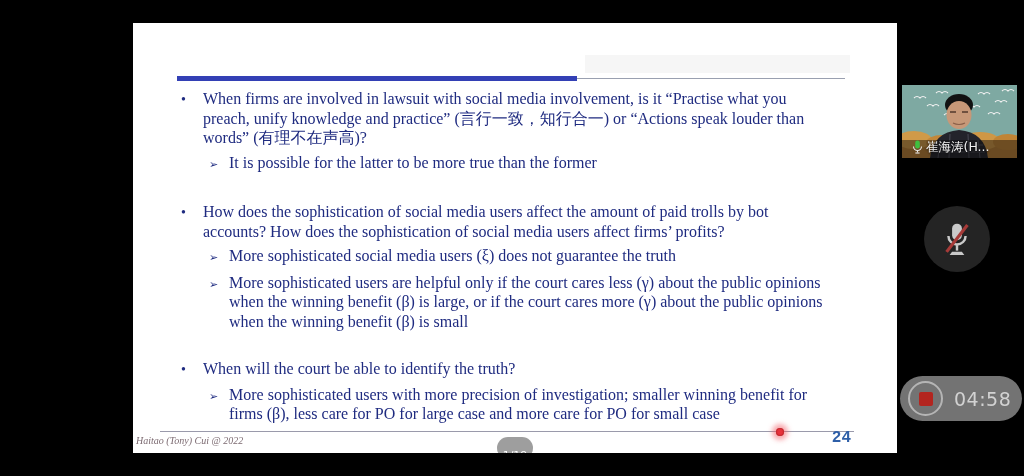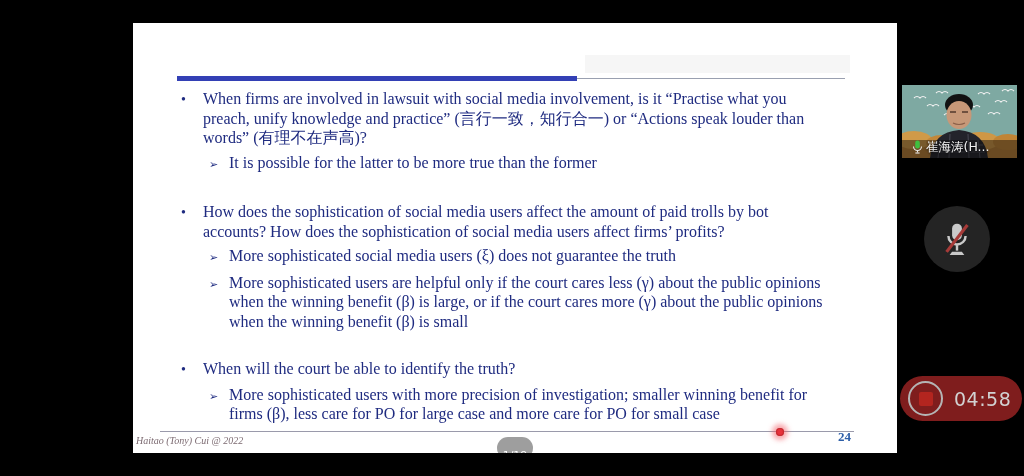--- a/index.html
+++ b/index.html
@@ -33,22 +33,22 @@
   .sub-row{display:flex;margin-left:28px;margin-top:5px;}
   .sub-marker{flex:none;width:20px;font-family:"DejaVu Sans", sans-serif;font-size:11px;padding-top:2px;}
   .sub-text{flex:1;}
   .footer-rule{position:absolute;left:27px;top:408px;width:694px;height:1px;background:#9a9aab;}
   .footer-credit{
     position:absolute;left:3px;top:412px;
     font-style:italic;font-size:10px;color:#7c6a71;
   }
   .footer-page{
     position:absolute;right:46px;top:406px;
-    font-family:Liberation Serif, serif;
-    font-size:13px;font-weight:bold;color:#2e5fa8;
+    font-family:Liberation Mono, monospace;
+    font-size:16px;font-weight:bold;color:#2e5fa8;
   }
   .laser-dot{
     position:absolute;left:643px;top:405px;width:8px;height:8px;border-radius:50%;
     background:#e8323c;
     box-shadow:0 0 5px 4px rgba(243,96,106,.55), inset 0 0 2px rgba(120,0,0,.9);
   }
   .page-badge{
     position:absolute;left:364px;top:414px;width:36px;height:22px;
     background:#9e9e9e;border-radius:11px;color:#ffffff;
     font-family:"DejaVu Sans", sans-serif;font-size:11px;
@@ -67,21 +67,21 @@
   }
   .webcam-label .mic-sm{margin-right:3px;flex:none;}
   
   .mute-button{
     position:absolute;left:924px;top:206px;width:66px;height:66px;border-radius:50%;
     background:#242424;display:flex;align-items:center;justify-content:center;
   }
   
   .rec-pill{
     position:absolute;left:900px;top:376px;width:122px;height:45px;border-radius:23px;
-    background:#7f1d1d;display:flex;align-items:center;
+    background:#737373;display:flex;align-items:center;
   }
   .rec-stop{
     position:relative;width:31px;height:31px;border:2.5px solid #b5b5b5;border-radius:50%;
     margin-left:8px;flex:none;background:transparent;box-sizing:content-box;
     display:flex;align-items:center;justify-content:center;cursor:pointer;padding:0;
   }
   .rec-square{width:14px;height:14px;background:#b3251f;border-radius:2px;}
   .rec-time{
     margin-left:11px;font-family:"DejaVu Sans", sans-serif;
     font-size:19px;color:#d2d2d2;letter-spacing:.5px;

